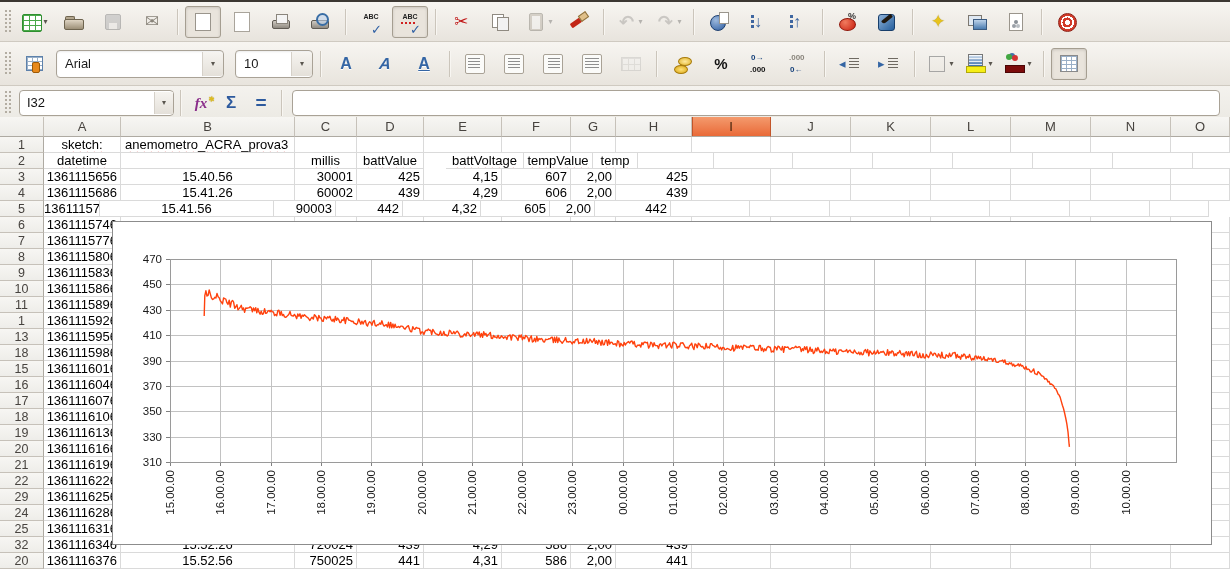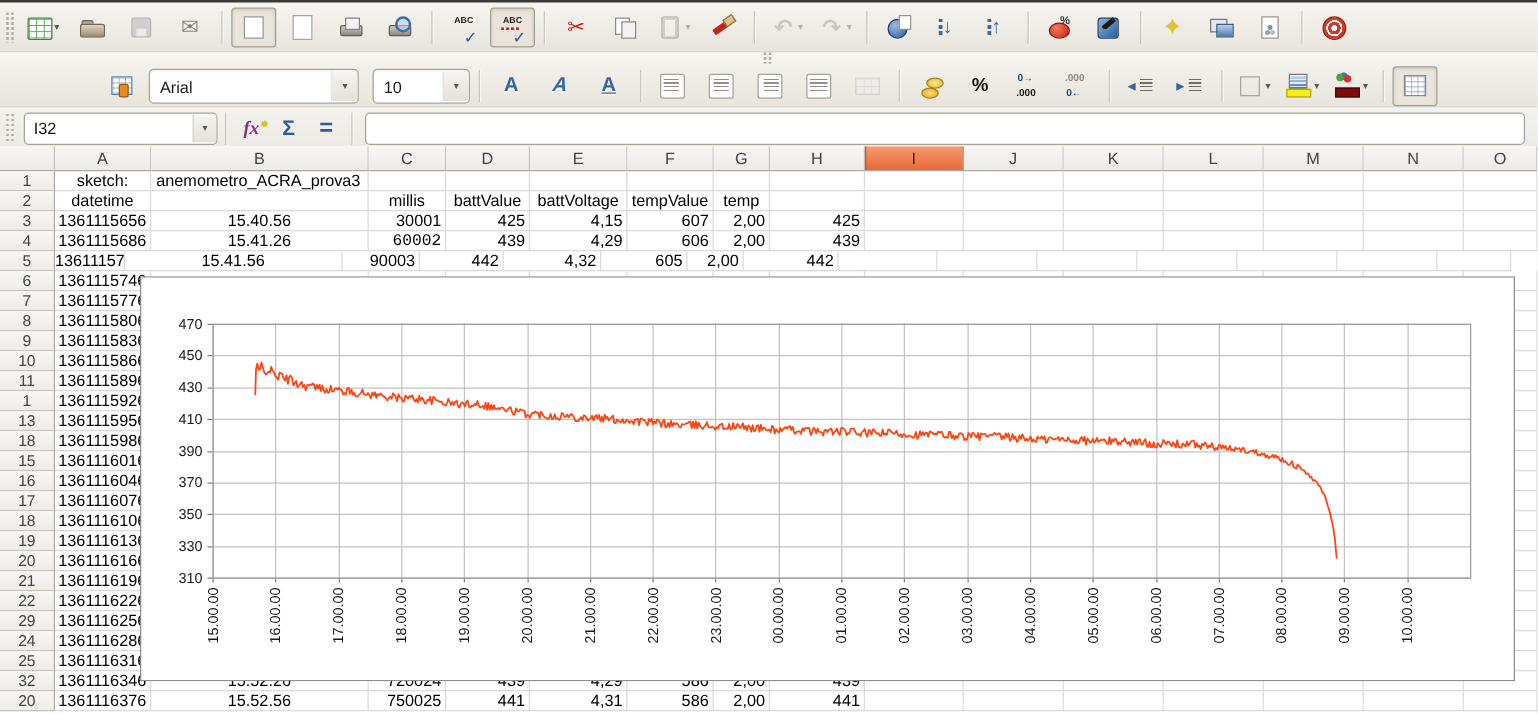--- a/index.html
+++ b/index.html
@@ -4,21 +4,21 @@
 <style>
   html,body{margin:0;padding:0;background:#edeae4;}
   #app{position:relative;width:1230px;height:571px;overflow:hidden;
        font-family:"Liberation Sans","DejaVu Sans",sans-serif;
        background:#fff;-webkit-font-smoothing:antialiased;}
   
   .tbar{position:relative;display:flex;align-items:center;gap:2px;
         background:linear-gradient(#f7f5f1,#e8e4dd);
         border-bottom:1px solid #cfcac1;padding:0 4px;}
   #tb-std{height:39px;border-top:2px solid #3c3833;}
-  #tb-fmt{height:43px;flex-direction:column;}
+  #tb-fmt{height:43px;}
   #tb-formula{height:33px;background:linear-gradient(#f4f2ee,#eceae4);}
   .grip{width:6px;height:24px;margin:0 4px 0 1px;
         background-image:repeating-linear-gradient(to bottom,#b3ada2 0 2px,transparent 2px 4px),
                          repeating-linear-gradient(to bottom,#b3ada2 0 2px,transparent 2px 4px);
         background-size:2px 100%,2px 100%;background-position:0 0,4px 0;background-repeat:no-repeat;}
   .titems{display:flex;align-items:center;gap:3px;height:100%;}
   .tsep{width:1px;height:26px;background:#cbc5bb;margin:0 4px;box-shadow:1px 0 0 #f8f6f2;}
   .tbtn{height:30px;min-width:30px;display:flex;align-items:center;justify-content:center;
         gap:1px;border-radius:3px;position:relative;padding:0 2px;border:1px solid transparent;}
   .tbtn.pressed{border:1px solid #a59e91;background:#e9e4dc;box-shadow:inset 0 1px 3px rgba(0,0,0,.14);}
@@ -428,21 +428,21 @@
         <div class="cell a-l" data-name="cell-M1" style="width: 80px;"></div>
         <div class="cell a-l" data-name="cell-N1" style="width: 80px;"></div>
         <div class="cell a-l" data-name="cell-O1" style="width: 59px;"></div>
       </div>
       <div class="srow" data-name="sheet-row-2">
         <div class="row-hdr" data-name="row-header-2">2</div>
         <div class="cell a-c" data-name="cell-A2" style="width: 77px;"><span class="sp" data-name="cell-value">datetime</span></div>
         <div class="cell a-c" data-name="cell-B2" style="width: 174px;"></div>
         <div class="cell a-c" data-name="cell-C2" style="width: 62px;"><span class="sp" data-name="cell-value">millis</span></div>
         <div class="cell a-c" data-name="cell-D2" style="width: 67px;"><span class="sp" data-name="cell-value">battValue</span></div>
-        <div class="cell a-c" data-name="cell-E2" style="width: 78px;"><span class="sp" data-name="cell-value">battVoltage</span></div>
+        <div class="cell a-c" data-name="cell-E2" style="width: 78px; margin-left: 22px;"><span class="sp" data-name="cell-value">battVoltage</span></div>
         <div class="cell a-c" data-name="cell-F2" style="width: 69px;"><span class="sp" data-name="cell-value">tempValue</span></div>
         <div class="cell a-c" data-name="cell-G2" style="width: 45px;"><span class="sp" data-name="cell-value">temp</span></div>
         <div class="cell a-c" data-name="cell-H2" style="width: 76px;"></div>
         <div class="cell a-c" data-name="cell-I2" style="width: 79px;"></div>
         <div class="cell a-c" data-name="cell-J2" style="width: 80px;"></div>
         <div class="cell a-c" data-name="cell-K2" style="width: 80px;"></div>
         <div class="cell a-c" data-name="cell-L2" style="width: 80px;"></div>
         <div class="cell a-c" data-name="cell-M2" style="width: 80px;"></div>
         <div class="cell a-c" data-name="cell-N2" style="width: 80px;"></div>
         <div class="cell a-c" data-name="cell-O2" style="width: 59px;"></div>
@@ -462,21 +462,21 @@
         <div class="cell a-r" data-name="cell-K3" style="width: 80px;"></div>
         <div class="cell a-r" data-name="cell-L3" style="width: 80px;"></div>
         <div class="cell a-r" data-name="cell-M3" style="width: 80px;"></div>
         <div class="cell a-r" data-name="cell-N3" style="width: 80px;"></div>
         <div class="cell a-r" data-name="cell-O3" style="width: 59px;"></div>
       </div>
       <div class="srow" data-name="sheet-row-4">
         <div class="row-hdr" data-name="row-header-4">4</div>
         <div class="cell a-r" data-name="cell-A4" style="width: 77px;"><span data-name="cell-value">1361115686</span></div>
         <div class="cell a-c" data-name="cell-B4" style="width: 174px;"><span data-name="cell-value">15.41.26</span></div>
-        <div class="cell a-r" data-name="cell-C4" style="width: 62px; font-family: Liberation Mono, monospace;"><span data-name="cell-value">60002</span></div>
+        <div class="cell a-r" data-name="cell-C4" style="width: 62px;"><span data-name="cell-value">60002</span></div>
         <div class="cell a-r" data-name="cell-D4" style="width: 67px;"><span data-name="cell-value">439</span></div>
         <div class="cell a-r" data-name="cell-E4" style="width: 78px;"><span data-name="cell-value">4,29</span></div>
         <div class="cell a-r" data-name="cell-F4" style="width: 69px;"><span data-name="cell-value">606</span></div>
         <div class="cell a-r" data-name="cell-G4" style="width: 45px;"><span data-name="cell-value">2,00</span></div>
         <div class="cell a-r" data-name="cell-H4" style="width: 76px;"><span data-name="cell-value">439</span></div>
         <div class="cell a-r" data-name="cell-I4" style="width: 79px;"></div>
         <div class="cell a-r" data-name="cell-J4" style="width: 80px;"></div>
         <div class="cell a-r" data-name="cell-K4" style="width: 80px;"></div>
         <div class="cell a-r" data-name="cell-L4" style="width: 80px;"></div>
         <div class="cell a-r" data-name="cell-M4" style="width: 80px;"></div>

